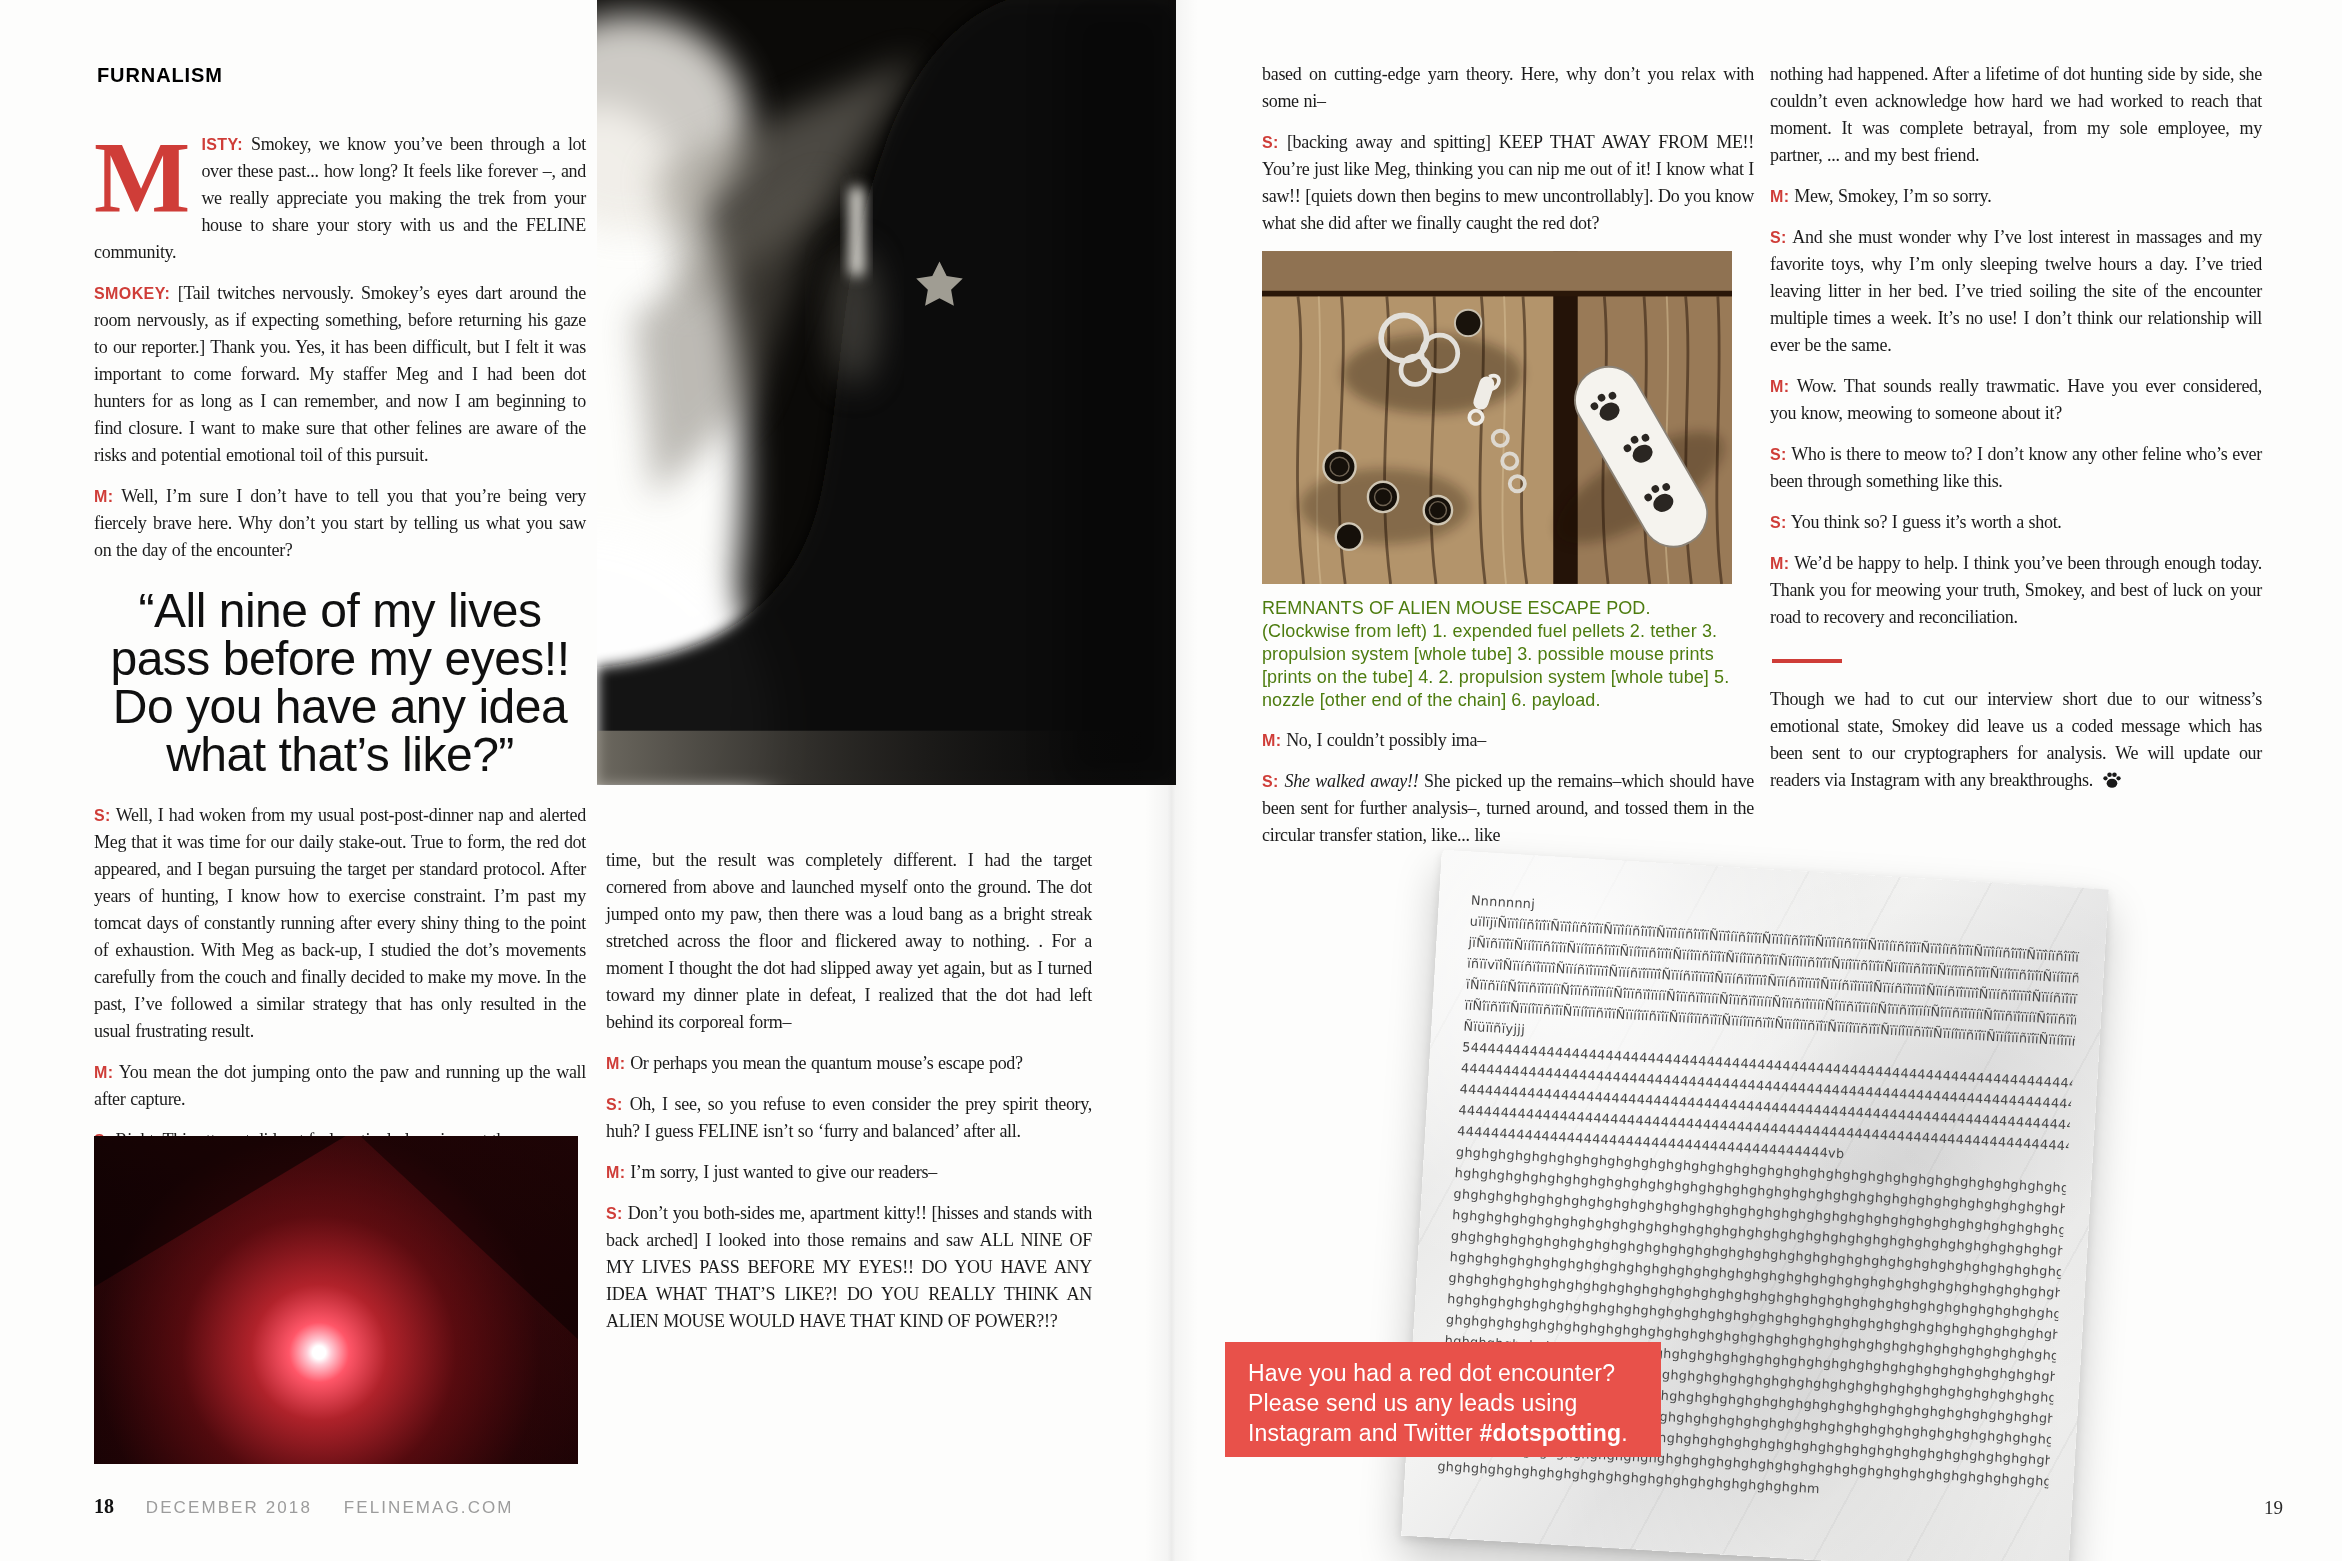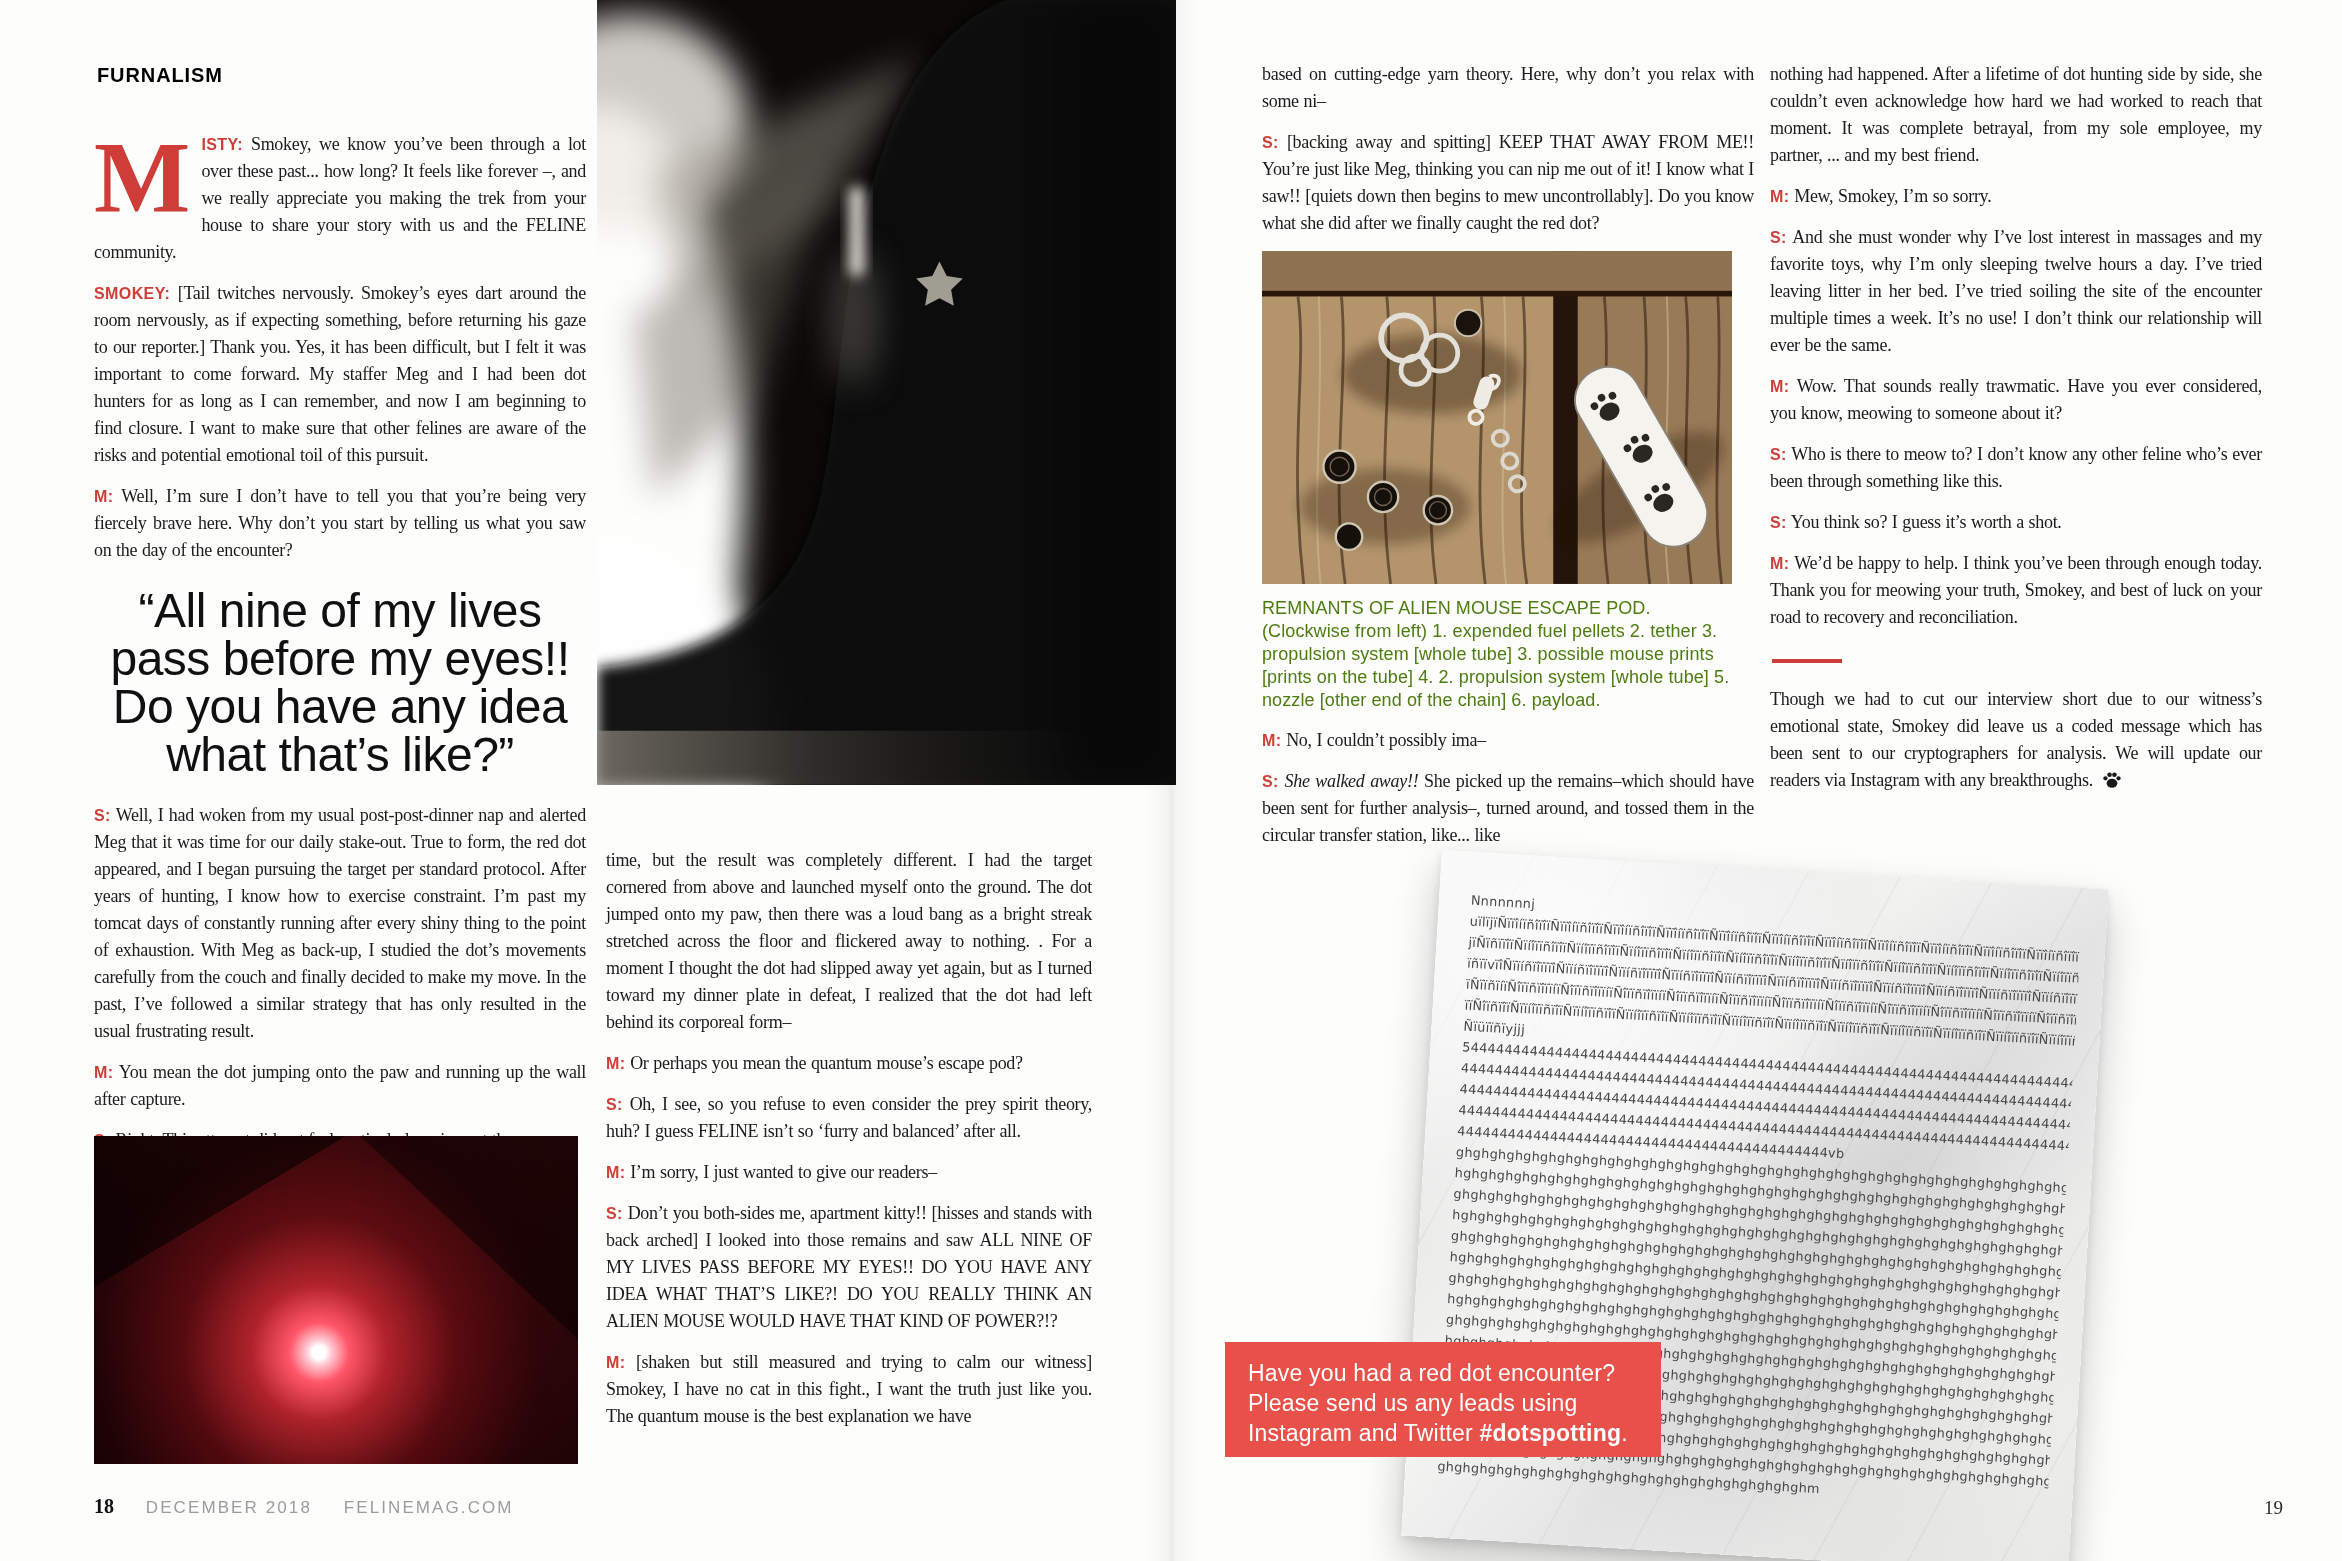--- a/index.html
+++ b/index.html
@@ -157,24 +157,20 @@
     <span>Oh, I see, so you refuse to even consider the prey spirit theory, huh? I guess FELINE isn’t so ‘furry and balanced’ after all.</span>
   </p>
   <p class="para">
     <span class="spk">M:</span>
     <span>I’m sorry, I just wanted to give our readers–</span>
   </p>
   <p class="para">
     <span class="spk">S:</span>
     <span>Don’t you both-sides me, apartment kitty!! [hisses and stands with back arched] I looked into those remains and saw ALL NINE OF MY LIVES PASS BEFORE MY EYES!! DO YOU HAVE ANY IDEA WHAT THAT’S LIKE?! DO YOU REALLY THINK AN ALIEN MOUSE WOULD HAVE THAT KIND OF POWER?!?</span>
   </p>
-  <p class="para">
-    <span class="spk">M:</span>
-    <span>[shaken but still measured and trying to calm our witness] Smokey, I have no cat in this fight., I want the truth just like you. The quantum mouse is the best explanation we have</span>
-  </p>
 </div>
 
 <div class="col" style="left:1262px; top:61px;">
   <p class="para">
     <span>based on cutting-edge yarn theory. Here, why don’t you relax with some ni–</span>
   </p>
   <p class="para">
     <span class="spk">S:</span>
     <span>[backing away and spitting] KEEP THAT AWAY FROM ME!! You’re just like Meg, thinking you can nip me out of it! I know what I saw!! [quiets down then begins to mew uncontrollably]. Do you know what she did after we finally caught the red dot?</span>
   </p>

